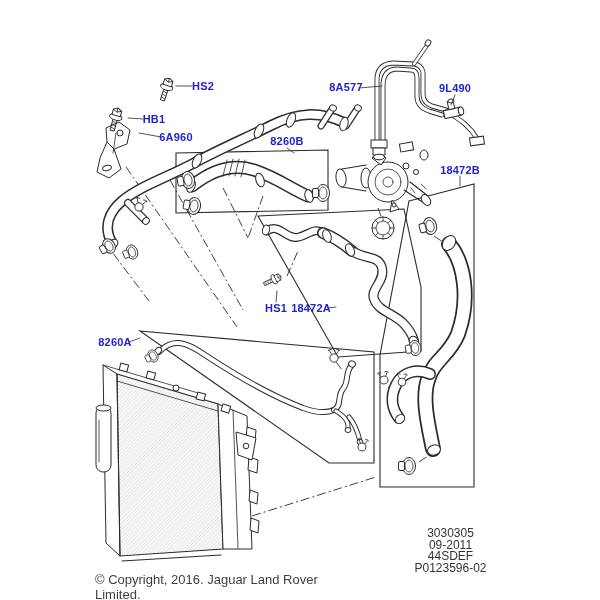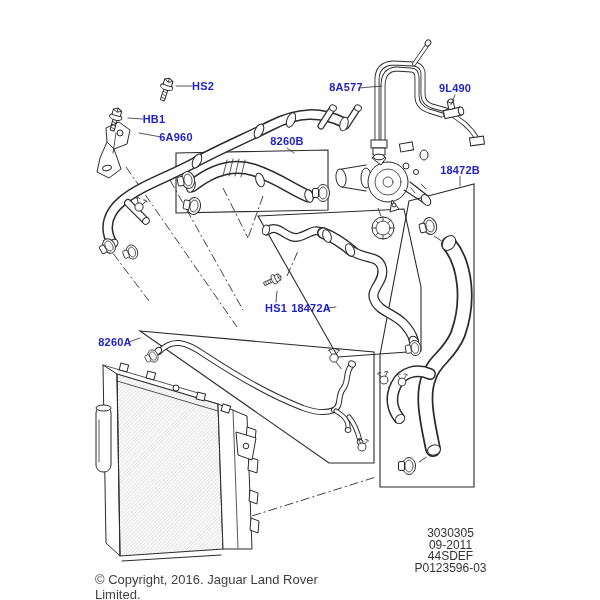--- a/index.html
+++ b/index.html
@@ -277,16 +277,16 @@
     <text class="lbl" x="276" y="312" text-anchor="middle" fill="#2222cc">HS1</text>
     <text class="lbl" x="311" y="312" text-anchor="middle" fill="#2222cc">18472A</text>
     <text class="lbl" x="115" y="346" text-anchor="middle" fill="#2222cc">8260A</text>
   </g>
 </svg>
 
   <div class="plate">
     <div>3030305</div>
     <div>09-2011</div>
     <div>44SDEF</div>
-    <div>P0123596-03</div>
+    <div>P0123596-02</div>
   </div>
   <div class="footer-copy">© Copyright, 2016. Jaguar Land Rover Limited.</div>
 </div>
 
 </body></html>

